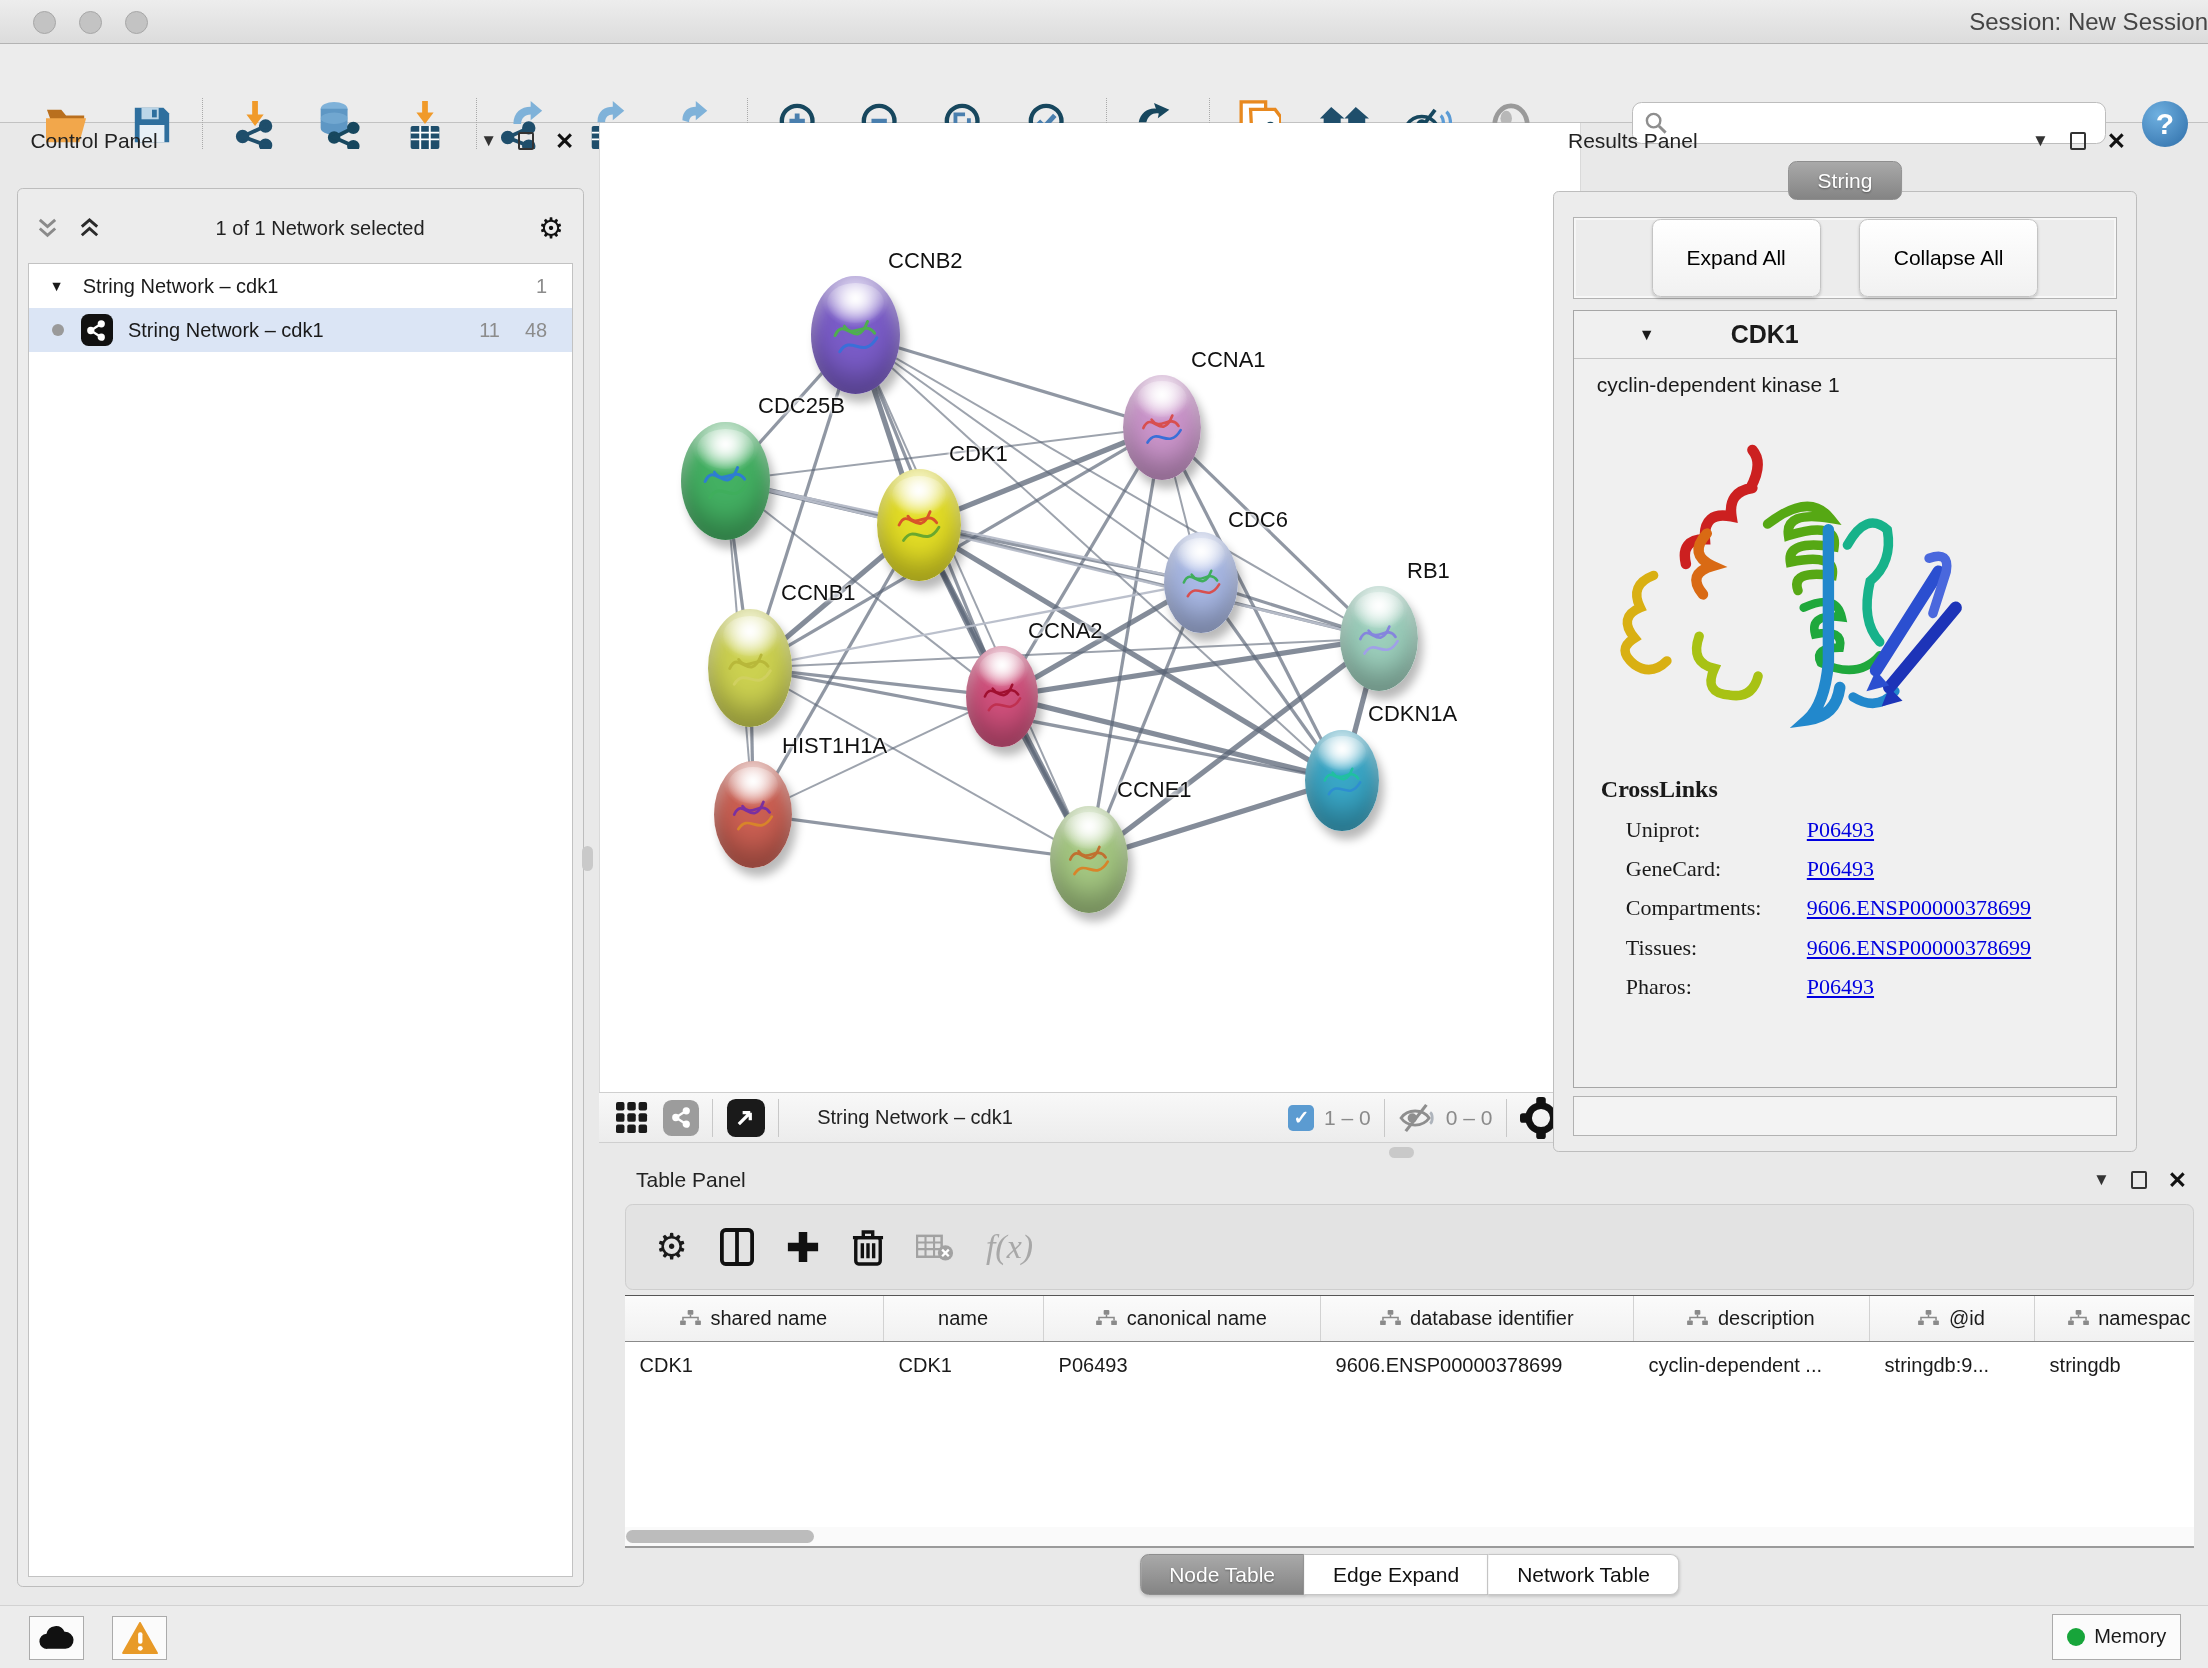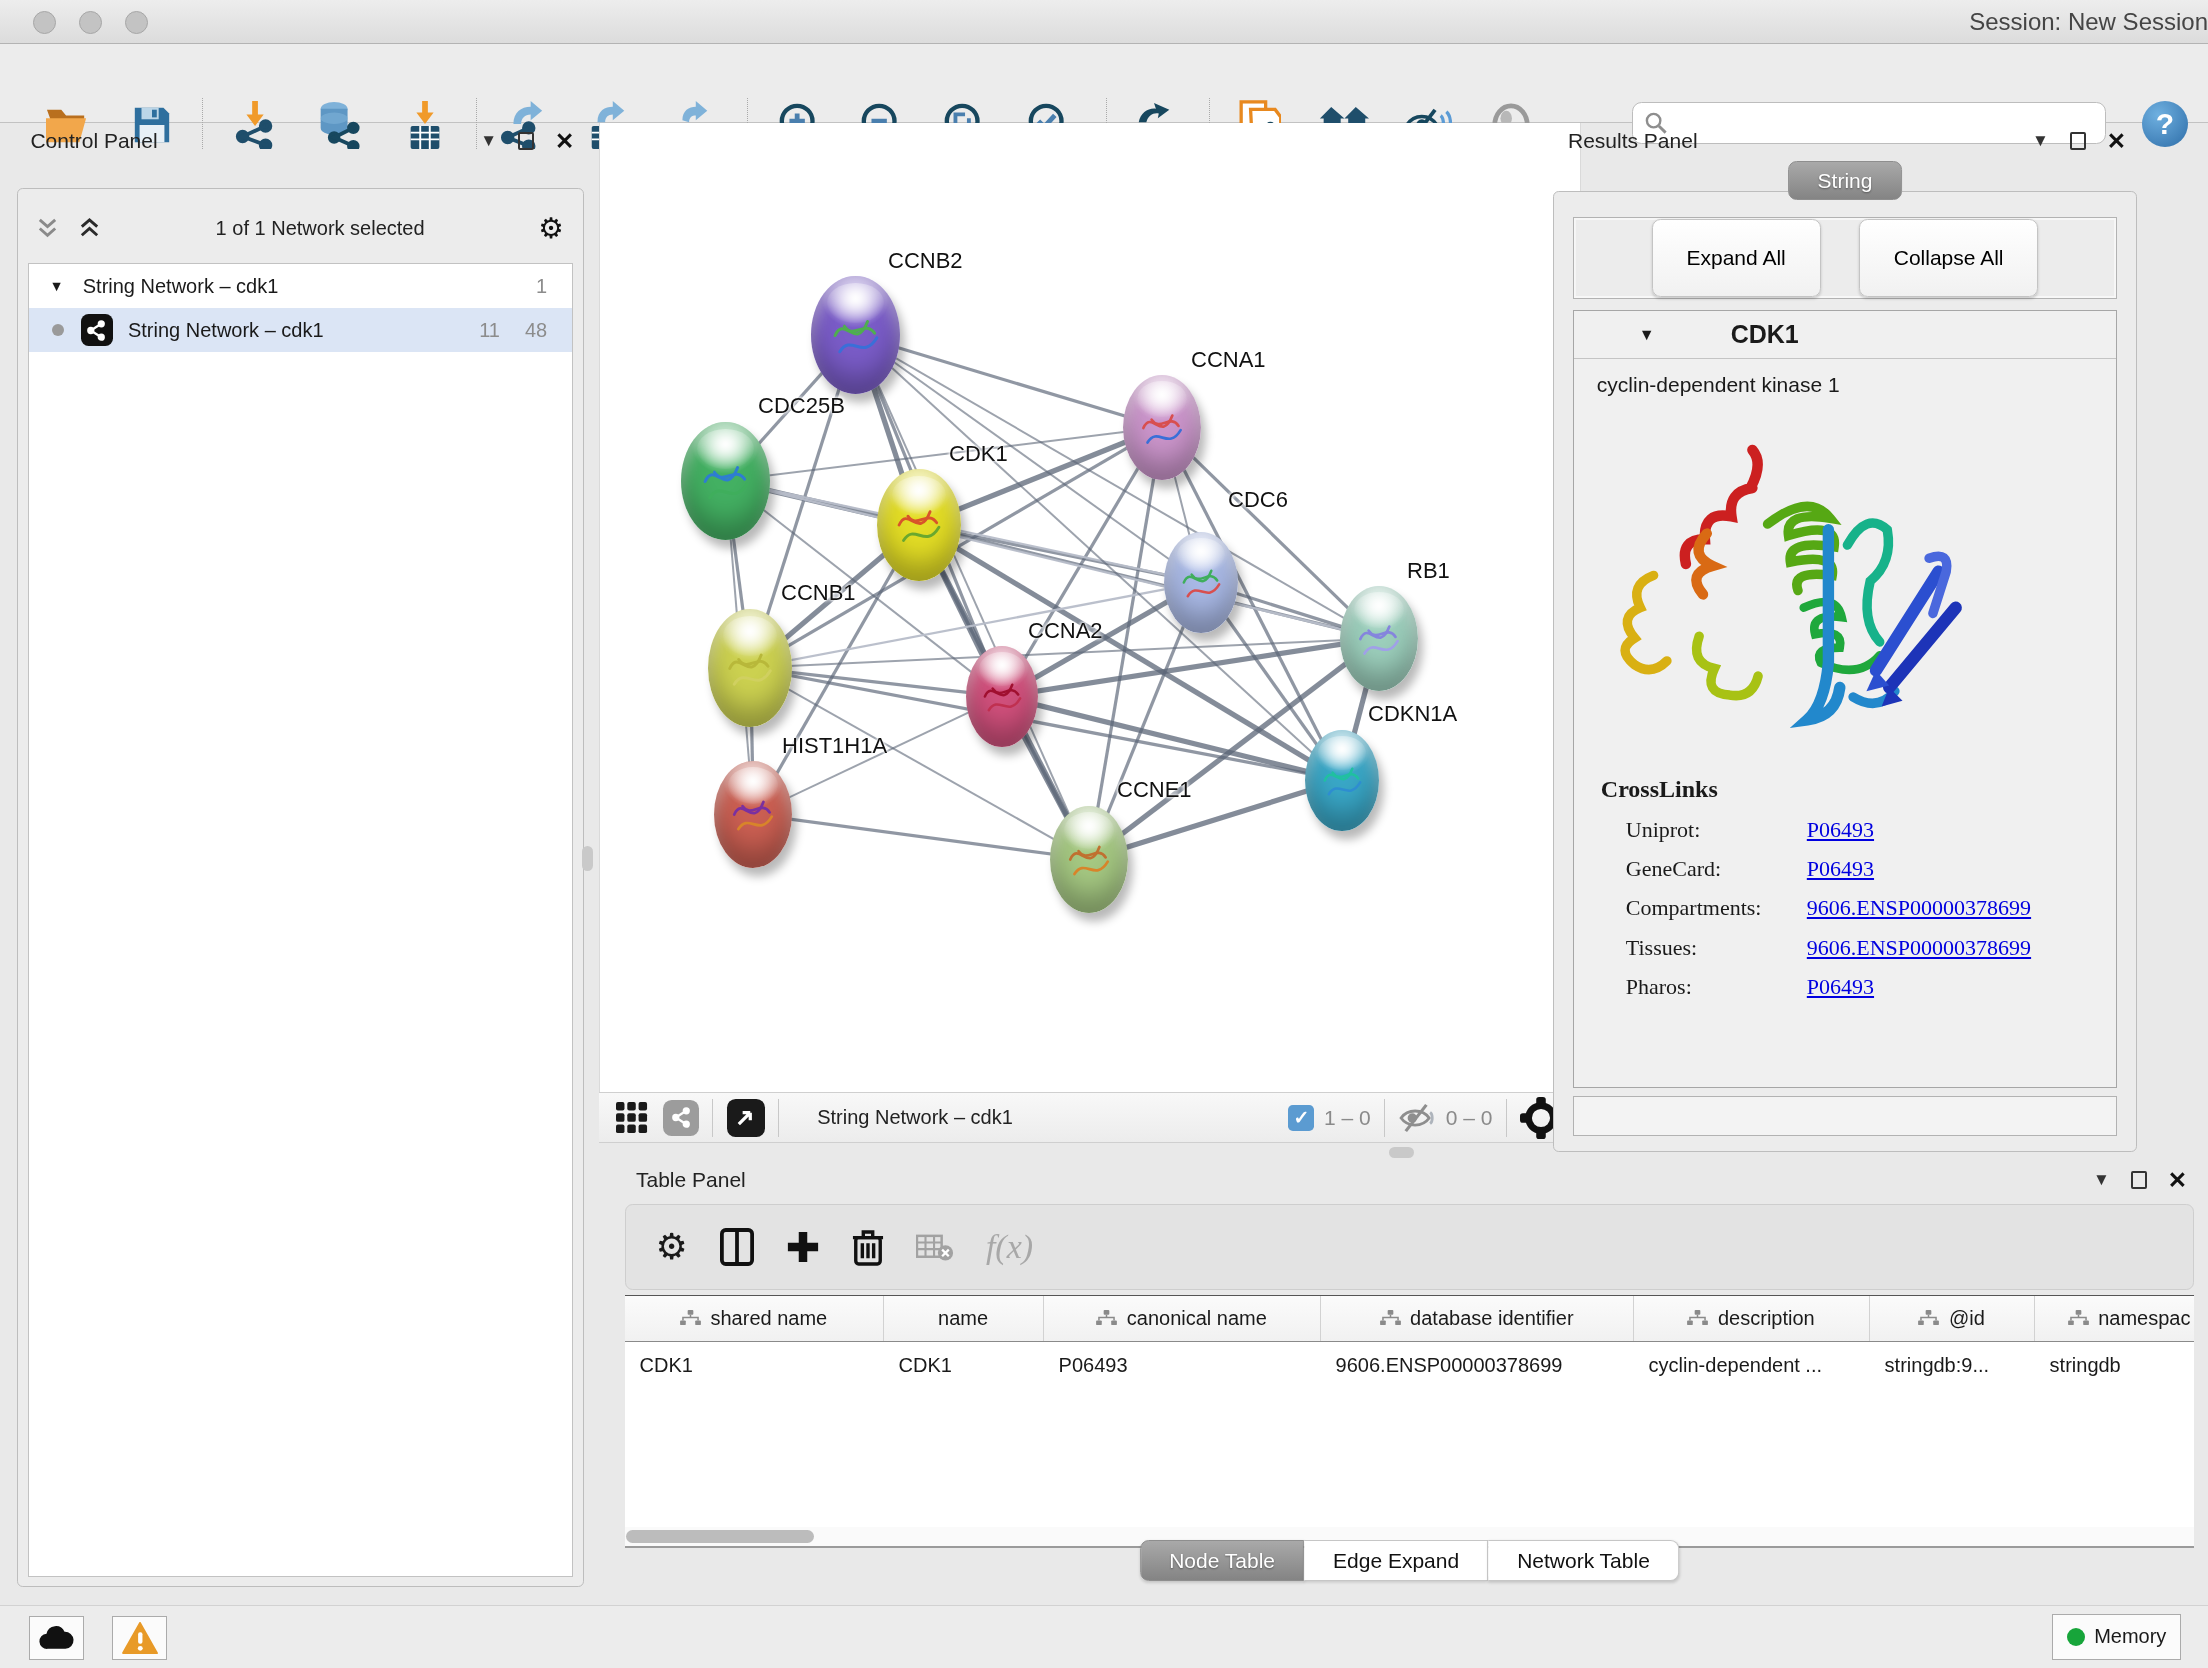--- a/index.html
+++ b/index.html
@@ -130,21 +130,21 @@
     border-bottom:1.9px solid #8a8a8a; }
   .th { display:flex; align-items:center; justify-content:center; gap:9.5px;
     font-size:20px; border-right:1px solid #d2d2d2; flex:none; }
   .trow { display:flex; height:46px; }
   .td { padding-left:15px; display:flex; align-items:center; font-size:20px; flex:none;
     white-space:nowrap; overflow:hidden; }
   #hscroll { position:absolute; left:7.6px; right:7.6px; top:365px; height:19px; background:#fafafa; }
   #hthumb { position:absolute; left:1.9px; top:2.9px; width:188px; height:13.3px;
     border-radius:6.7px; background:#bcbcbc; }
   #tp-bottom { position:absolute; left:7.6px; right:7.6px; top:384px; height:1.9px; background:#9a9a9a; }
-  #tp-tabs { position:absolute; left:50%; top:378px; transform:translateX(-50%); display:flex;align-items:center; }
+  #tp-tabs { position:absolute; left:50%; top:392px; transform:translateX(-50%); display:flex;align-items:center; }
   #tp-tabs .tab { padding:7.6px 28.5px; font-size:21px; box-shadow:0 1.9px 2.9px rgba(0,0,0,.15); }
 
   
   #statusbar { position:absolute; left:0; top:1605px; width:2208px; height:63px;
     background:#ececec; border-top:1.9px solid #d2d2d2; }
   .sbtn { position:absolute; top:9.5px; width:55px; height:44px; background:#fbfbfb;
     border:1.9px solid #ababab; display:flex; align-items:center; justify-content:center; }
   #memory-btn { position:absolute; right:27px; top:7.6px; width:129px; height:46px;
     background:#fbfbfb; border:1.9px solid #ababab; display:flex; align-items:center;
     justify-content:center; gap:9.5px; font-size:20px; }
@@ -505,21 +505,21 @@
       <div class="nlabel" style="left: 349px; top: 318px;">CDK1</div>
       <div class="node" style="left: 564px; top: 409px; width: 74px; height: 101px; background: radial-gradient(62% 42% at 50% 18%, rgba(255, 255, 255, 0.92), rgba(255, 255, 255, 0) 62%), radial-gradient(at 50% 45%, rgb(169, 185, 230) 55%, rgb(169, 185, 230) 100%);">
         <svg width="49" height="55" viewBox="0 0 48 56" style="position:relative">
           <g fill="none" stroke-linecap="round" stroke-width="2.6">
             <path d="M6 28 C14 10 24 42 34 16" stroke="#3fae5c"></path>
             <path d="M10 42 C20 26 30 50 42 30" stroke="#d84f4f"></path>
             <path d="M14 20 C22 32 32 14 40 26" stroke="#3fae5c"></path>
           </g>
         </svg>
       </div>
-      <div class="nlabel" style="left: 628px; top: 364px;">CDC6</div>
+      <div class="nlabel" style="left: 628px; top: 384px;">CDC6</div>
       <div class="node" style="left: 740px; top: 463px; width: 78px; height: 105px; background: radial-gradient(62% 42% at 50% 18%, rgba(255, 255, 255, 0.92), rgba(255, 255, 255, 0) 62%), radial-gradient(at 50% 45%, rgb(156, 207, 188) 55%, rgb(156, 207, 188) 100%);">
         <svg width="50" height="58" viewBox="0 0 48 56" style="position:relative">
           <g fill="none" stroke-linecap="round" stroke-width="2.6">
             <path d="M6 28 C14 10 24 42 34 16" stroke="#8585dd"></path>
             <path d="M10 42 C20 26 30 50 42 30" stroke="#a0a0e8"></path>
             <path d="M14 20 C22 32 32 14 40 26" stroke="#8585dd"></path>
           </g>
         </svg>
       </div>
       <div class="nlabel" style="left: 807px; top: 435px;">RB1</div>

